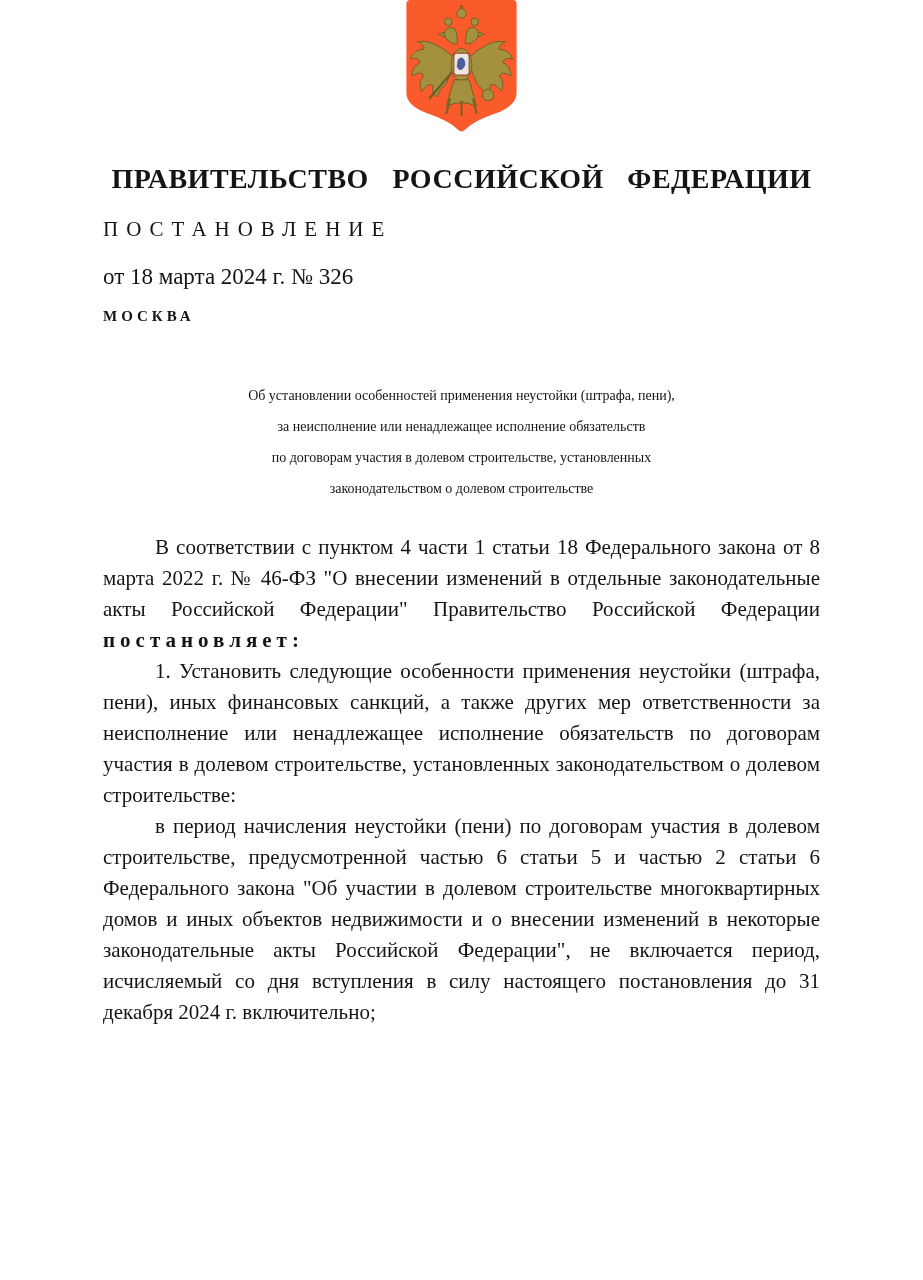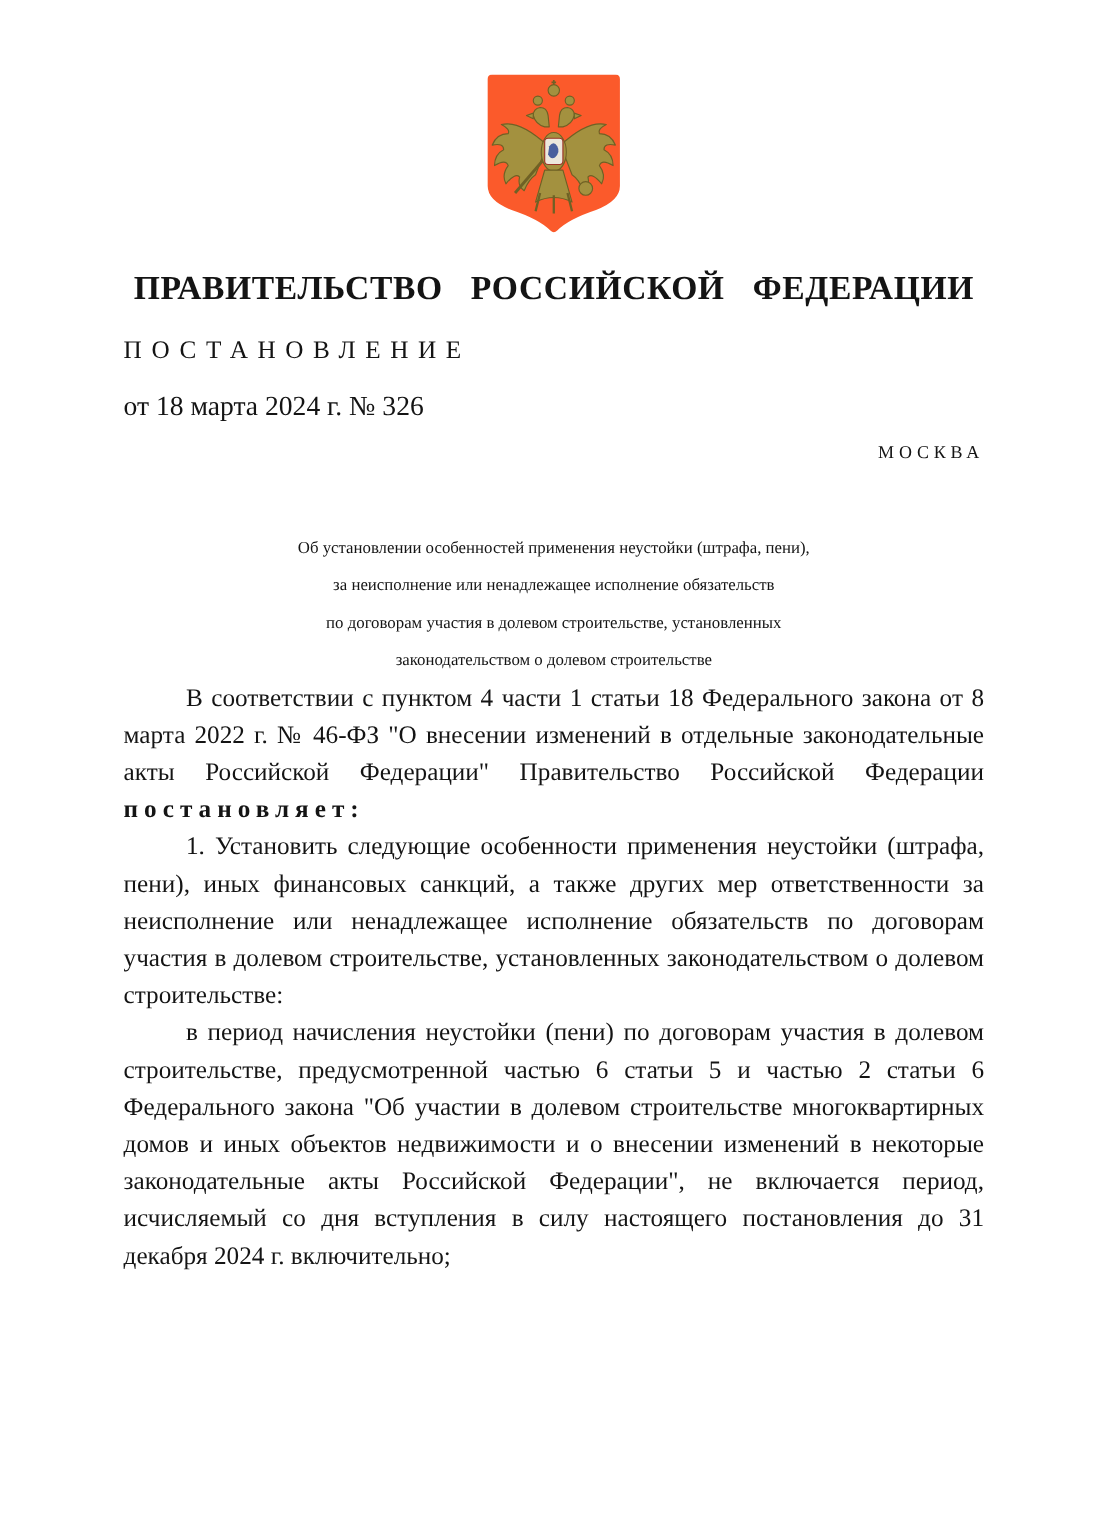--- a/index.html
+++ b/index.html
@@ -11,21 +11,20 @@
   body {
     width: 923px;
     height: 1280px;
     font-family: "Liberation Serif", "DejaVu Serif", serif;
     color: #141414;
   }
   .page {
     position: relative;
     width: 717px;
     margin: 0 auto;
-    padding-top: 62px;
     box-sizing: border-box;
   }
   .emblem {
     width: 115px;
     height: 133px;
     margin: 0 auto;
   }
   .emblem svg { display: block; }
   .gov-header {
     margin-top: 30px;
@@ -42,32 +41,34 @@
     font-size: 21px;
     letter-spacing: 8px;
   }
   .date-line {
     margin-top: 22px;
     text-align: left;
     font-size: 23px;
   }
   .city {
     margin-top: 18px;
-    text-align: right;
+    text-align: left;
     font-size: 15px;
     letter-spacing: 4px;
+    font-weight: bold;
   }
   .decree-title {
     margin-top: 55px;
     text-align: center;
     font-weight: normal;
     font-size: 14px;
     line-height: 31px;
   }
   .body-text {
+    margin-top: 28px;
     font-size: 21px;
     line-height: 31px;
     text-align: justify;
   }
   .body-text p {
     margin: 0;
     text-indent: 52px;
   }
   .bold-spaced {
     font-weight: bold;

